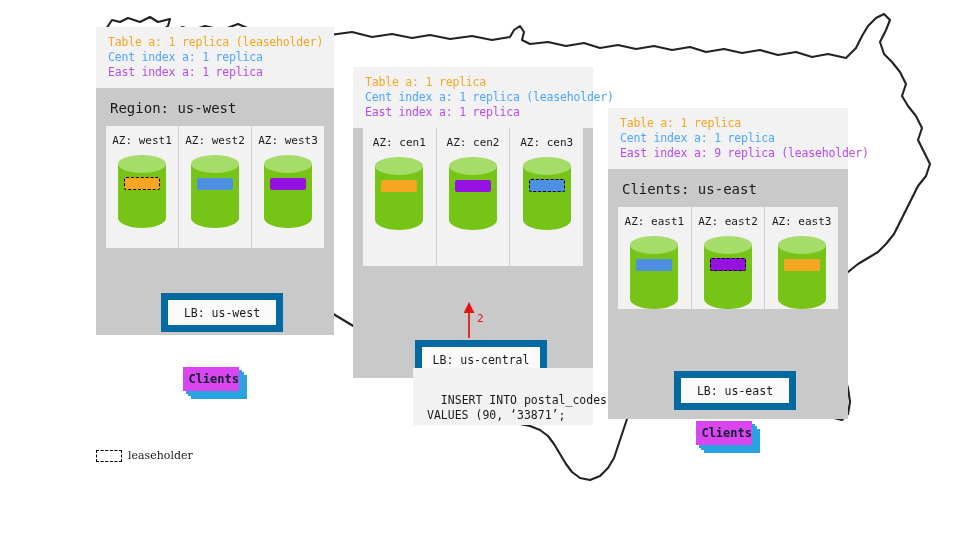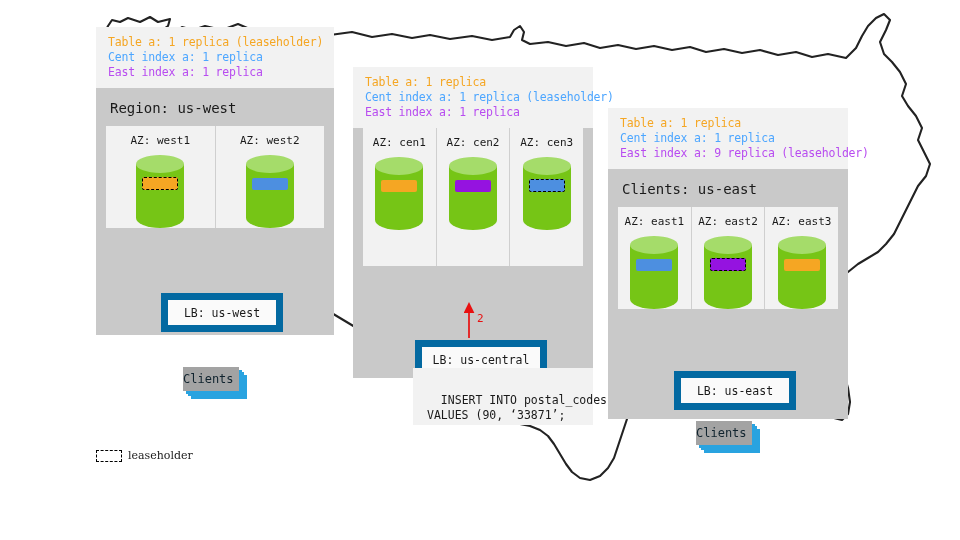--- a/index.html
+++ b/index.html
@@ -50,23 +50,23 @@
 
   .lb-box{
     position:absolute;background:#fafafa;border:7px solid #0369a1;
     font-size:11.5px;color:#1a1a1a;display:flex;align-items:center;
     justify-content:center;white-space:pre;z-index:4;
   }
 
   .clients{position:absolute;z-index:4;}
   .clients .sh{position:absolute;background:#29a3e0;}
   .clients .main{
-    position:absolute;left:0;top:0;background:#a3a3a3;
-    display:flex;align-items:center;justify-content:flex-start;
-    font-size:12px;color:#10232e;white-space:pre;
+    position:absolute;left:0;top:0;background:#d946ef;
+    display:flex;align-items:center;justify-content:flex-end;
+    font-size:12px;color:#10232e;white-space:pre;font-weight:bold;
   }
 
   .sql-panel{
     position:absolute;background:#f2f2f2;box-sizing:border-box;
     padding:10px 14px;font-size:11.5px;line-height:15px;color:#1a1a1a;
     white-space:pre;z-index:2;
   }
 
   .arrow-layer{position:absolute;left:0;top:0;z-index:3;pointer-events:none;}
   .arrow-num{
@@ -126,35 +126,43 @@
 
 <div class="region-card" style="left:96px;top:27px;width:238px;">
   <div class="info-panel">
     <div class="info-line c-table">Table a: 1 replica (leaseholder)</div>
     <div class="info-line c-cent">Cent index a: 1 replica</div>
     <div class="info-line c-east">East index a: 1 replica</div>
   </div>
   <div class="region-body" style="height:247px;position:relative;">
     <div class="region-title">Region: us-west</div>
 
-    <div class="az-wrap" style="height:102px;">
+    <div class="az-wrap" style="height:122px;">
       <div class="az-col">
         <div class="az-label">AZ: west1</div>
         <div class="cyl" style="width:48px;height:82px;">
           <div class="body" style="top:9px;width:48px;height:64px;border-radius:0 0 24px 24px/0 0 10px 10px;"></div>
           <div class="top" style="width:48px;height:18px;"></div>
           <div class="bar lease" style="left:6px;top:22px;width:36px;height:13px;background:#f5a623;"></div>
         </div>
       </div>
       <div class="az-col">
         <div class="az-label">AZ: west2</div>
         <div class="cyl" style="width:48px;height:82px;">
           <div class="body" style="top:9px;width:48px;height:64px;border-radius:0 0 24px 24px/0 0 10px 10px;"></div>
           <div class="top" style="width:48px;height:18px;"></div>
           <div class="bar" style="left:6px;top:23px;width:36px;height:12px;background:#4d8fe0;"></div>
+        </div>
+      </div>
+      <div class="az-col">
+        <div class="az-label">AZ: west3</div>
+        <div class="cyl" style="width:48px;height:82px;">
+          <div class="body" style="top:9px;width:48px;height:64px;border-radius:0 0 24px 24px/0 0 10px 10px;"></div>
+          <div class="top" style="width:48px;height:18px;"></div>
+          <div class="bar" style="left:6px;top:23px;width:36px;height:12px;background:#9513e0;"></div>
         </div>
       </div>
     </div>
 
     <div class="lb-box" style="left:65px;top:205px;width:108px;height:25px;">
       <span>LB: us-west</span>
     </div>
 
     <div class="clients" style="left:87px;top:279px;width:64px;height:32px;">
       <div class="sh" style="left:8px;top:8px;width:56px;height:24px;"></div>

